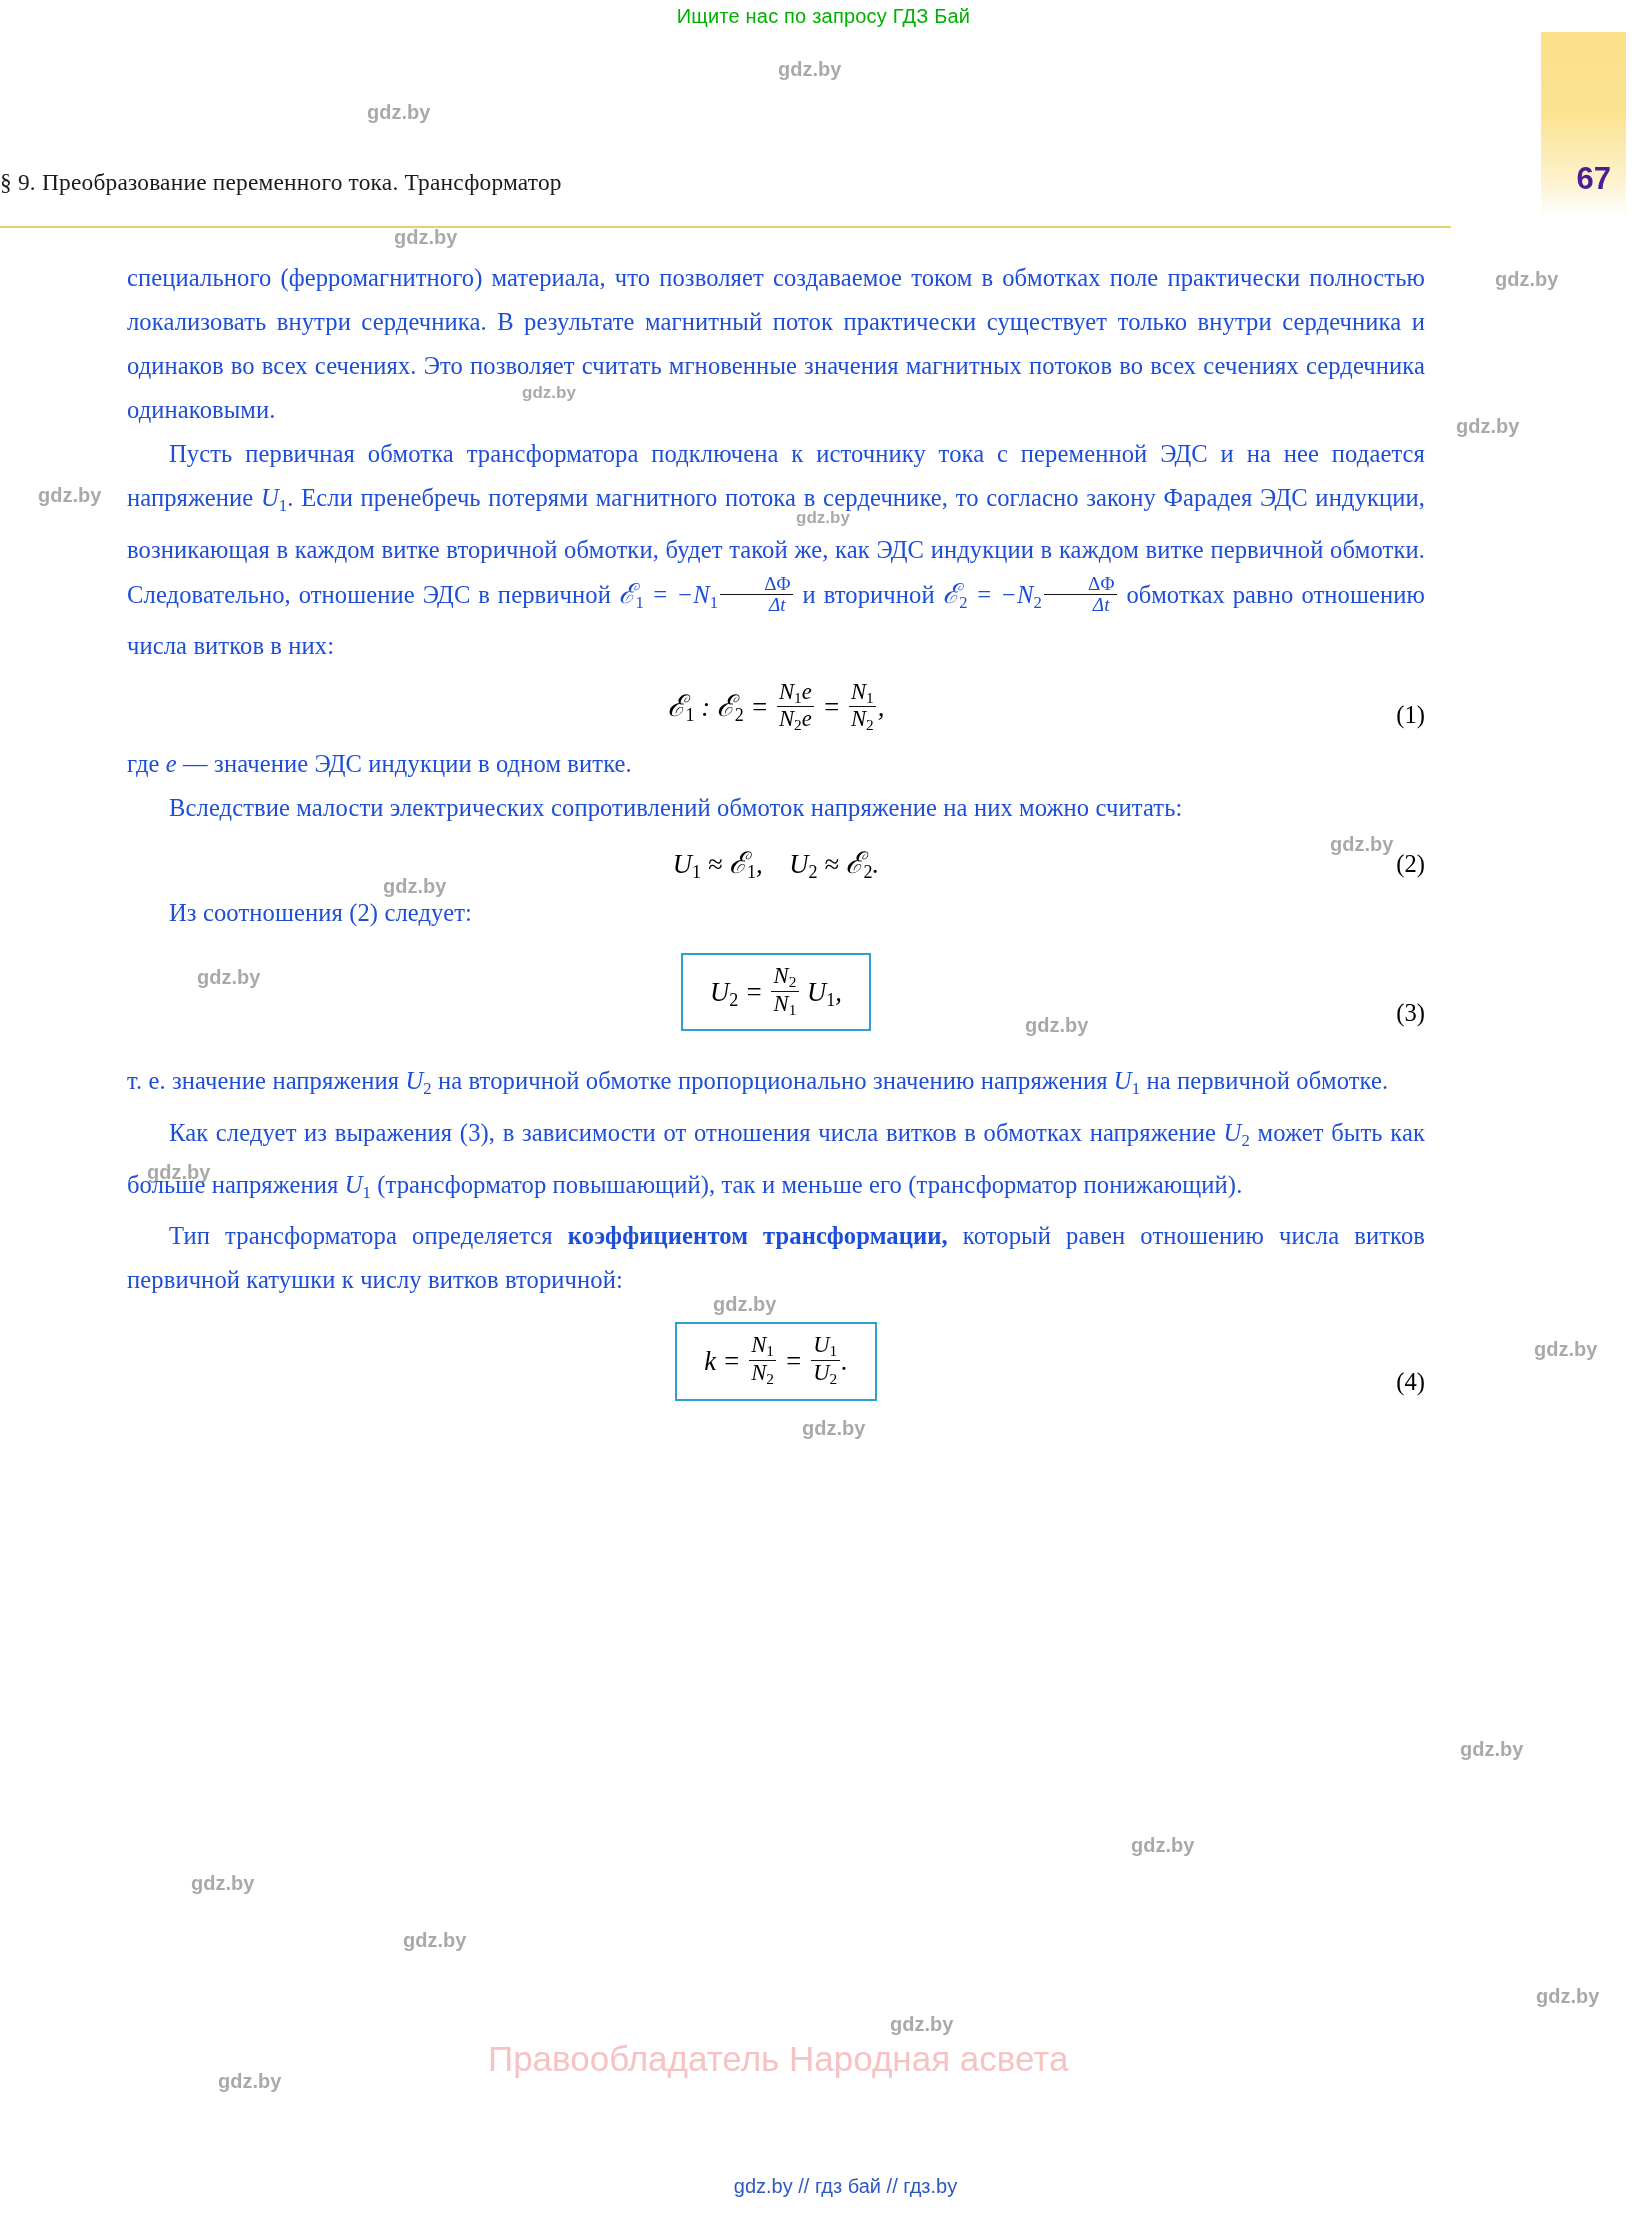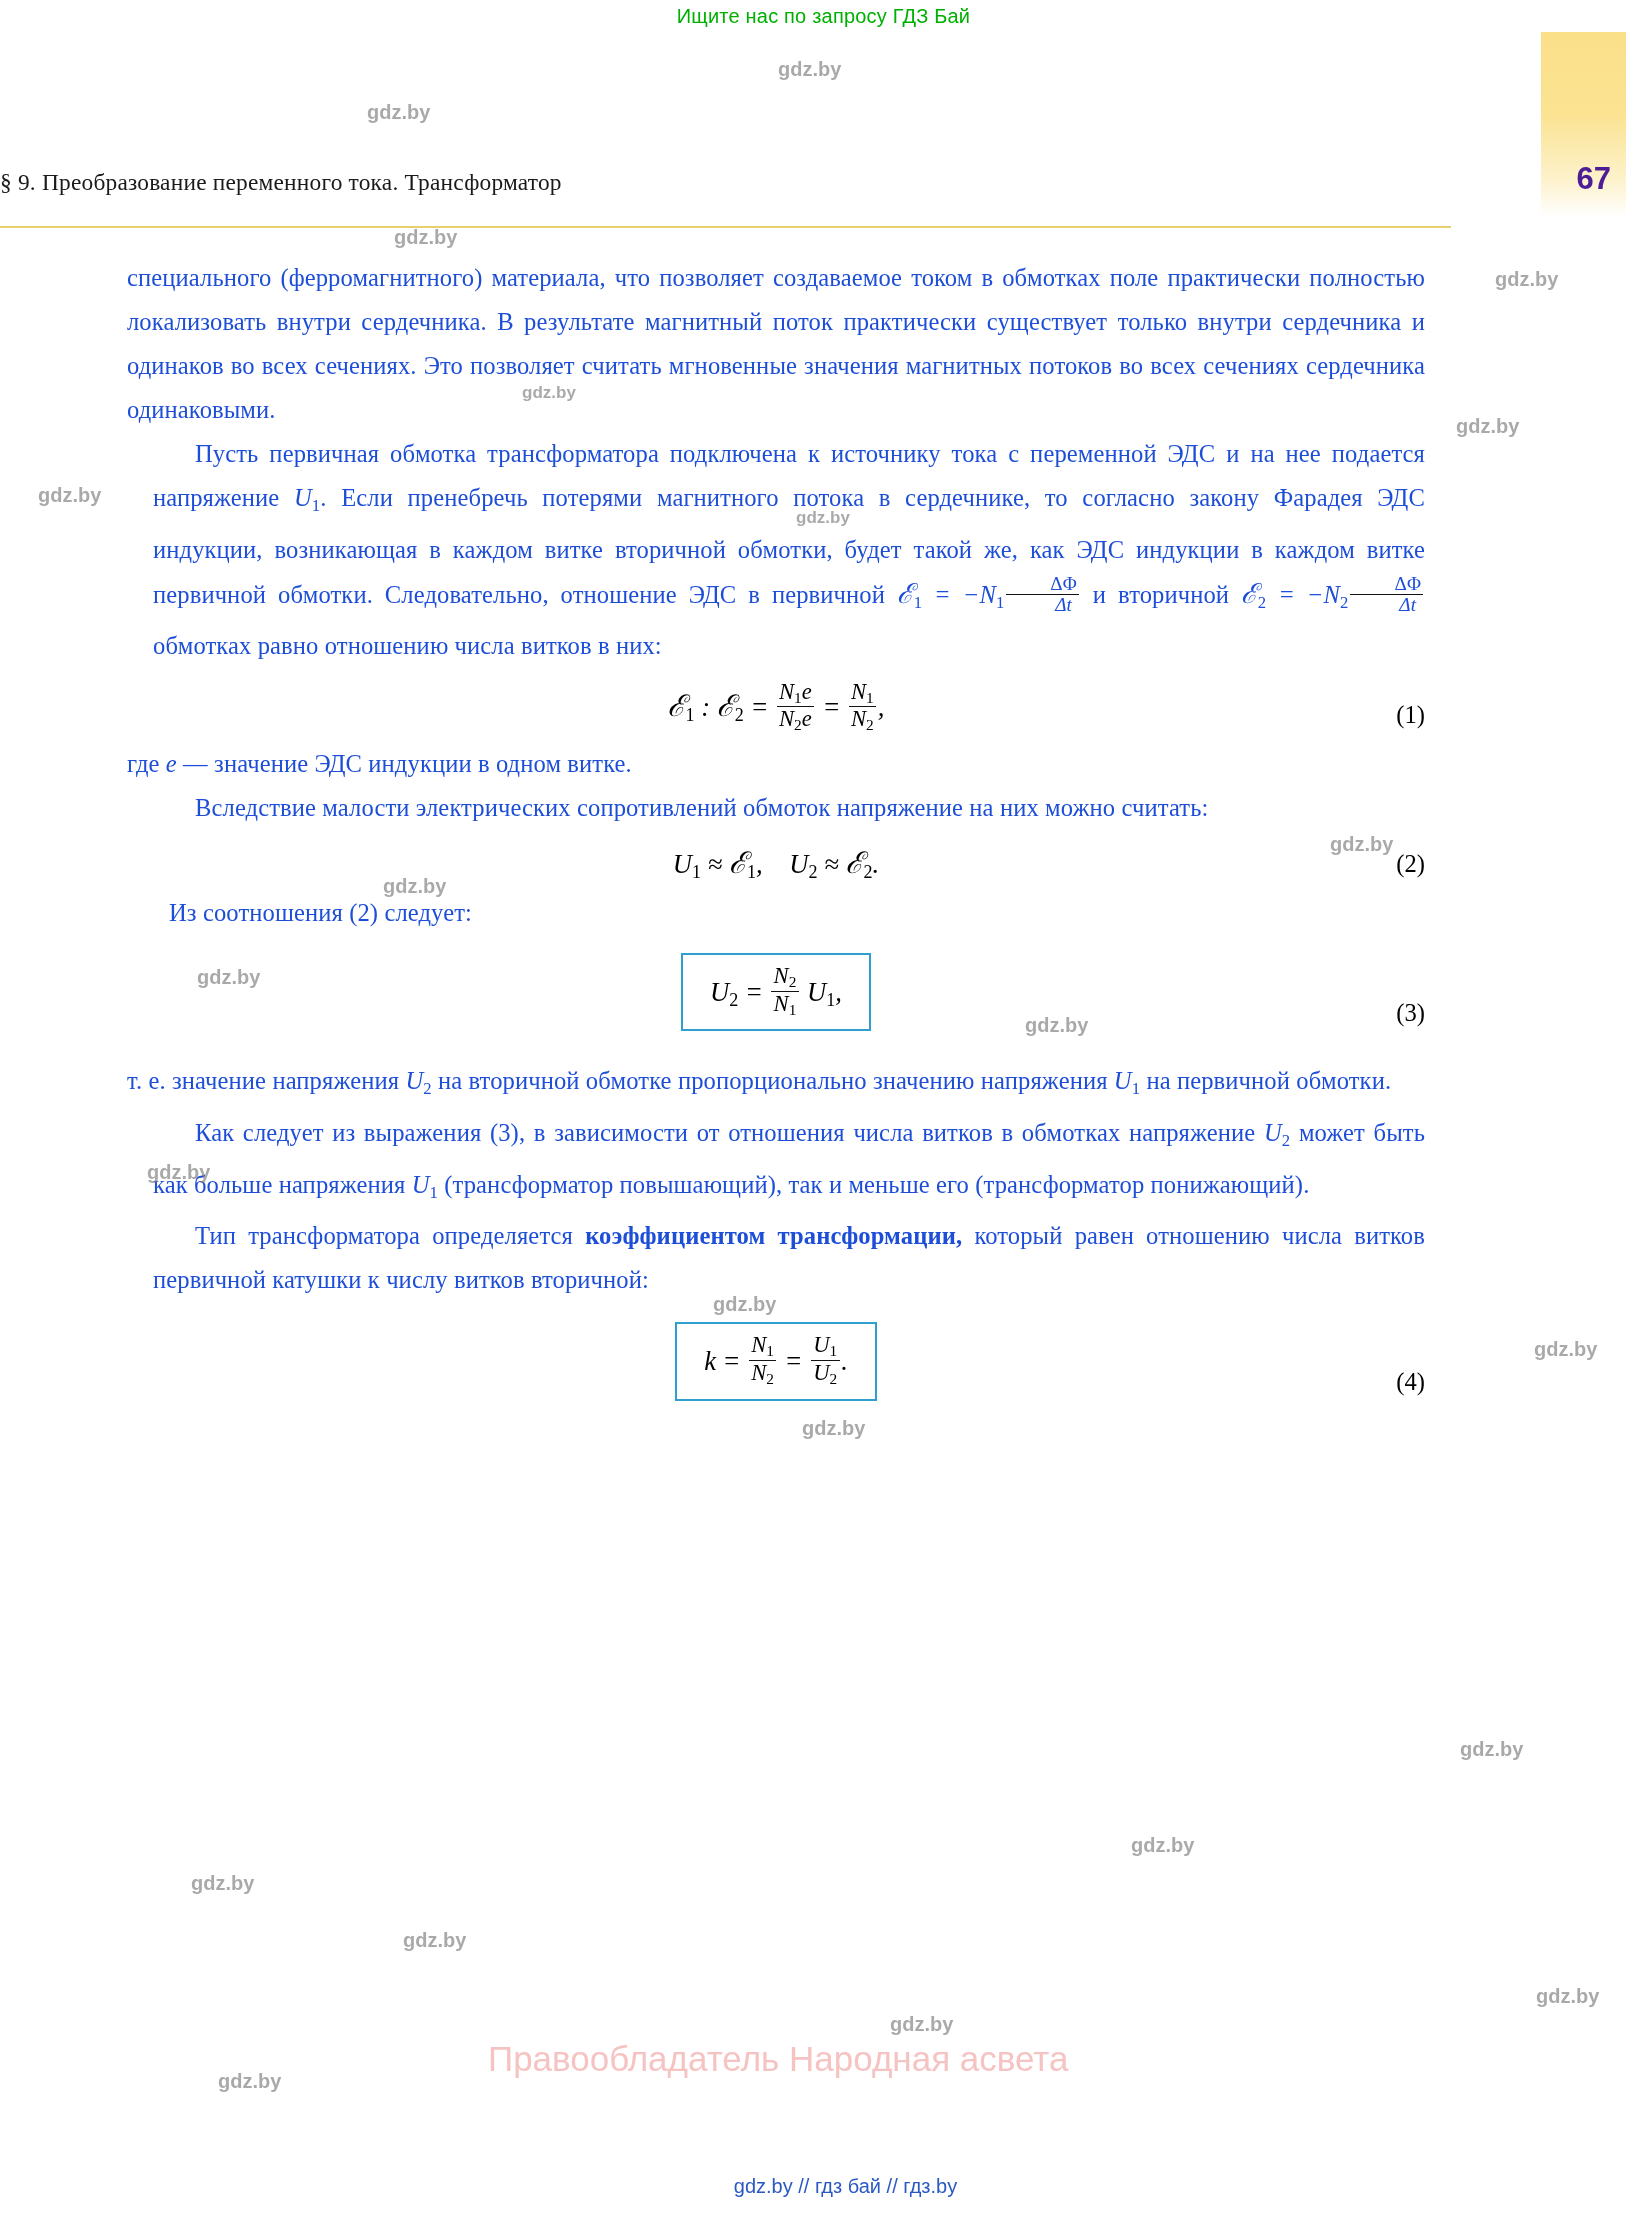--- a/index.html
+++ b/index.html
@@ -84,21 +84,21 @@
   p {
     margin: 0 0 0 0;
     font-size: 24.6px;
     line-height: 44px;
     text-align: justify;
     text-justify: inter-word;
     color: #1d4ed8;
     letter-spacing: 0.1px;
   }
   p.indent { text-indent: 42px; }
-  p + p { margin-top: 0; margin-left: 26px; }
+  p + p { margin-top: 0; }
 
   .math { font-family: "Liberation Serif", serif; font-style: italic; }
   .mathup { font-style: normal; }
   sub {
     font-size: 0.68em;
     vertical-align: -0.28em;
     font-style: normal;
   }
   
   .frac {
@@ -221,21 +221,21 @@
         <span class="boxed">
           <span class="math">U<sub>2</sub> =
           <span class="frac" style="font-size:0.85em;vertical-align:-0.45em;"><span class="num"><span class="math">N</span><sub>2</sub></span><span class="den"><span class="math">N</span><sub>1</sub></span></span>
           U<sub>1</sub>,</span>
         </span>
       </div>
       <div class="eq-num">(3)</div>
     </div>
 
     <p>
-      <span>т. е. значение напряжения </span><span class="math">U<sub>2</sub></span><span> на вторичной обмотке пропорционально значению напряжения </span><span class="math">U<sub>1</sub></span><span> на первичной обмотки.</span>
+      <span>т. е. значение напряжения </span><span class="math">U<sub>2</sub></span><span> на вторичной обмотке пропорционально значению напряжения </span><span class="math">U<sub>1</sub></span><span> на первичной обмотке.</span>
     </p>
 
     <p class="indent">
       <span>Как следует из выражения (3), в зависимости от отношения числа витков в обмотках напряжение </span><span class="math">U<sub>2</sub></span><span> может быть как больше напряжения </span><span class="math">U<sub>1</sub></span><span> (трансформатор повышающий), так и меньше его (трансформатор понижающий).</span>
     </p>
 
     <p class="indent">
       <span>Тип трансформатора определяется </span><span class="bold">коэффициентом трансформации,</span><span> который равен отношению числа витков первичной катушки к числу витков вторичной:</span>
     </p>
 

